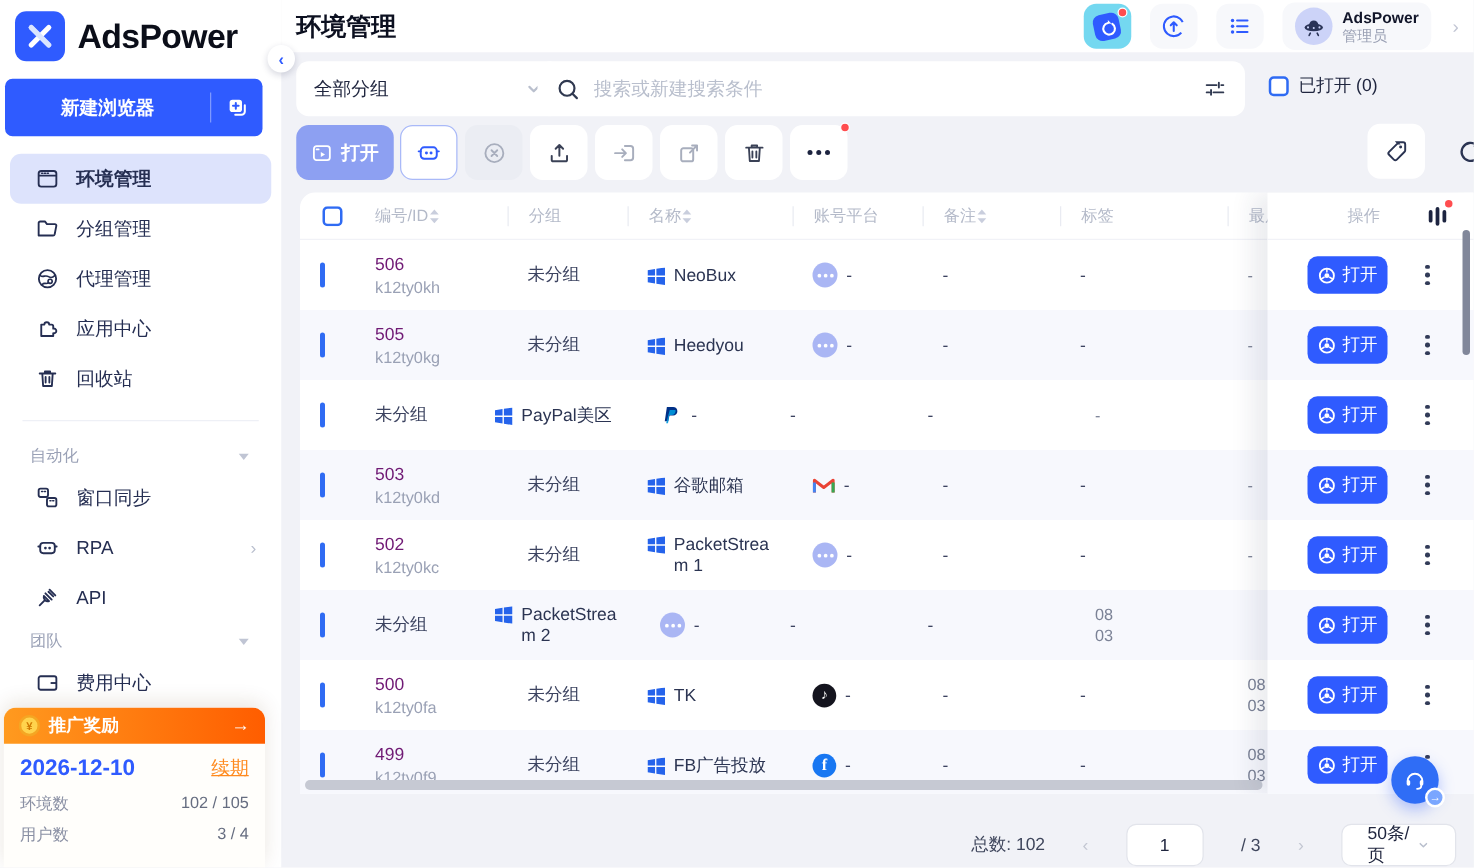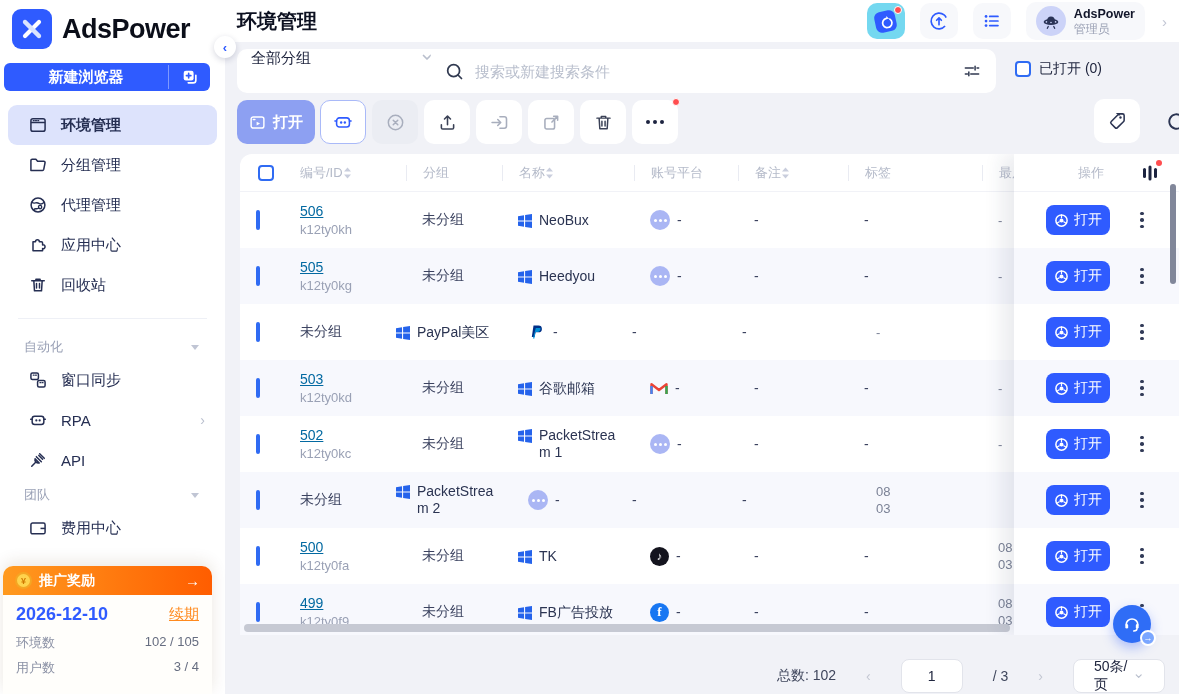--- a/index.html
+++ b/index.html
@@ -6,21 +6,21 @@
   html,body{width:1179px;height:694px;overflow:hidden;}
   body{font-family:"Liberation Sans","DejaVu Sans",sans-serif;background:#f1f2f7;color:#2b3452;}
   .app{position:relative;width:1179px;height:694px;}
   svg{display:block;}
 
   
   .sidebar{position:absolute;left:0;top:0;width:225px;height:694px;background:#fff;z-index:5;}
   .logo-row{display:flex;align-items:center;gap:10px;padding:9px 0 6px 12px;}
   .logo-mark{width:40px;height:40px;border-radius:9px;background:#2f5bff;display:grid;place-items:center;flex:none;}
   .brand-text{font-size:27px;font-weight:800;color:#0b0e19;letter-spacing:-.5px;}
-  .new-btn{margin:8px 15px 14px 4px;height:28px;background:#2f5bff;border-radius:6px;display:flex;align-items:center;color:#fff;font-size:15px;cursor:pointer;}
+  .new-btn{margin:8px 15px 14px 4px;height:46px;background:#2f5bff;border-radius:6px;display:flex;align-items:center;color:#fff;font-size:15px;cursor:pointer;}
   .new-btn .lbl{flex:1;text-align:center;font-weight:600;}
   .new-btn .side{width:42px;height:24px;border-left:1px solid rgba(255,255,255,.38);display:grid;place-items:center;}
   .nav{padding:0 8px;}
   .nav-item{height:40px;display:flex;align-items:center;gap:13px;padding:0 12px 0 20px;border-radius:9px;color:#252e52;font-size:15px;cursor:pointer;position:relative;}
   .nav-item.active{background:#dde3fc;font-weight:700;}
   .nav-item .arrow{margin-left:auto;color:#b9bfce;font-size:14px;}
   .nav-divider{height:1px;background:#eef0f6;margin:13px 10px;}
   .section-label{display:flex;align-items:center;justify-content:space-between;padding:6px 18px 4px 16px;color:#9aa1b6;font-size:13px;}
   .caret-down{width:0;height:0;border-left:4px solid transparent;border-right:4px solid transparent;border-top:5px solid #c0c5d4;}
   
@@ -47,21 +47,21 @@
   .reddot{position:absolute;width:8px;height:8px;border-radius:50%;background:#ff4d4f;top:3px;right:3px;border:1px solid #fff;}
   .profile{display:flex;align-items:center;gap:8px;background:#f7f8fb;border-radius:10px;height:38px;padding:0 10px;cursor:pointer;}
   .avatar{width:30px;height:30px;border-radius:50%;background:#ccd3f8;display:grid;place-items:center;flex:none;}
   .pf-name{font-size:12.5px;font-weight:800;color:#12162a;line-height:15px;}
   .pf-role{font-size:12px;color:#9aa0b4;line-height:14px;}
   .pf-chevron{color:#c2c6d4;font-size:15px;padding:0 2px;}
 
   .canvas{position:absolute;left:0;top:42px;width:954px;height:652px;background:#f1f2f7;}
   .canvas > *{position:absolute;}
 
-  .group-select{left:12px;top:7px;width:212px;height:44px;background:#fff;border-radius:10px;display:flex;padding:0 14px;font-size:15px;color:#20263f;cursor:pointer;}
+  .group-select{left:12px;top:7px;width:212px;height:44px;background:#fff;border-radius:10px;display:flex;align-items:center;padding:0 14px;font-size:15px;color:#20263f;cursor:pointer;}
   .group-select .cv{margin-left:auto;}
   .search-box{left:205px;top:7px;width:566px;height:44px;background:#fff;border-radius:10px;display:flex;align-items:center;gap:10px;padding:0 14px;}
   .search-box input{flex:1;border:0;outline:0;font-size:15px;color:#20263f;background:transparent;font-family:inherit;}
   .search-box input::placeholder{color:#b9bfcd;}
   .opened-check{left:790px;top:18px;display:flex;align-items:center;gap:8px;font-size:14px;color:#20263f;cursor:pointer;}
   .checkbox{width:16px;height:16px;border:2px solid #2f6bf3;border-radius:4px;background:#fff;flex:none;}
 
   .tool-btn{top:58px;width:46px;height:44px;border-radius:10px;background:#fff;display:grid;place-items:center;cursor:pointer;}
   .tool-btn.gray{background:#ebedf3;}
   .open-main-btn{left:12px;top:58px;width:78px;height:44px;border-radius:10px;background:#8da0f2;color:#fff;font-size:15px;font-weight:600;display:flex;align-items:center;justify-content:center;gap:7px;cursor:pointer;}
@@ -80,21 +80,21 @@
   .c1{width:122px;flex:none;}
   .c2{width:96px;flex:none;}
   .c3{width:132px;flex:none;}
   .c4{width:104px;flex:none;}
   .c5{width:110px;flex:none;}
   .c6{width:134px;flex:none;}
   .c7{width:34px;flex:none;}
   .trow{display:flex;align-items:center;height:56px;font-size:14px;}
   .trow.stripe{background:#f7f8fd;}
   .cell{padding-left:16px;flex:none;}
-  .id-no{font-size:14px;color:#0369a1;line-height:17px;text-decoration:underline;}
+  .id-no{font-size:14px;color:#701a75;line-height:17px;}
   .id-code{font-size:13px;color:#9aa1b5;line-height:17px;margin-top:1px;}
   .grp{color:#3c4360;}
   .name-cell{display:flex;align-items:flex-start;gap:7px;}
   .name-cell .nm{max-width:84px;line-height:17px;word-break:break-all;color:#2b3452;}
   .plat-cell{display:flex;align-items:center;gap:7px;color:#3c4360;}
   .dash{color:#3c4360;}
   .last-cell{width:24px;overflow:hidden;color:#7b8296;font-size:13px;line-height:17px;white-space:pre-line;}
   .pf-generic{width:20px;height:20px;border-radius:50%;background:#aab6f4;display:flex;align-items:center;justify-content:center;gap:2px;flex:none;}
   .pf-generic i{width:3px;height:3px;border-radius:50%;background:#fff;}
   .pf-round{width:19px;height:19px;border-radius:50%;display:grid;place-items:center;color:#fff;flex:none;}

